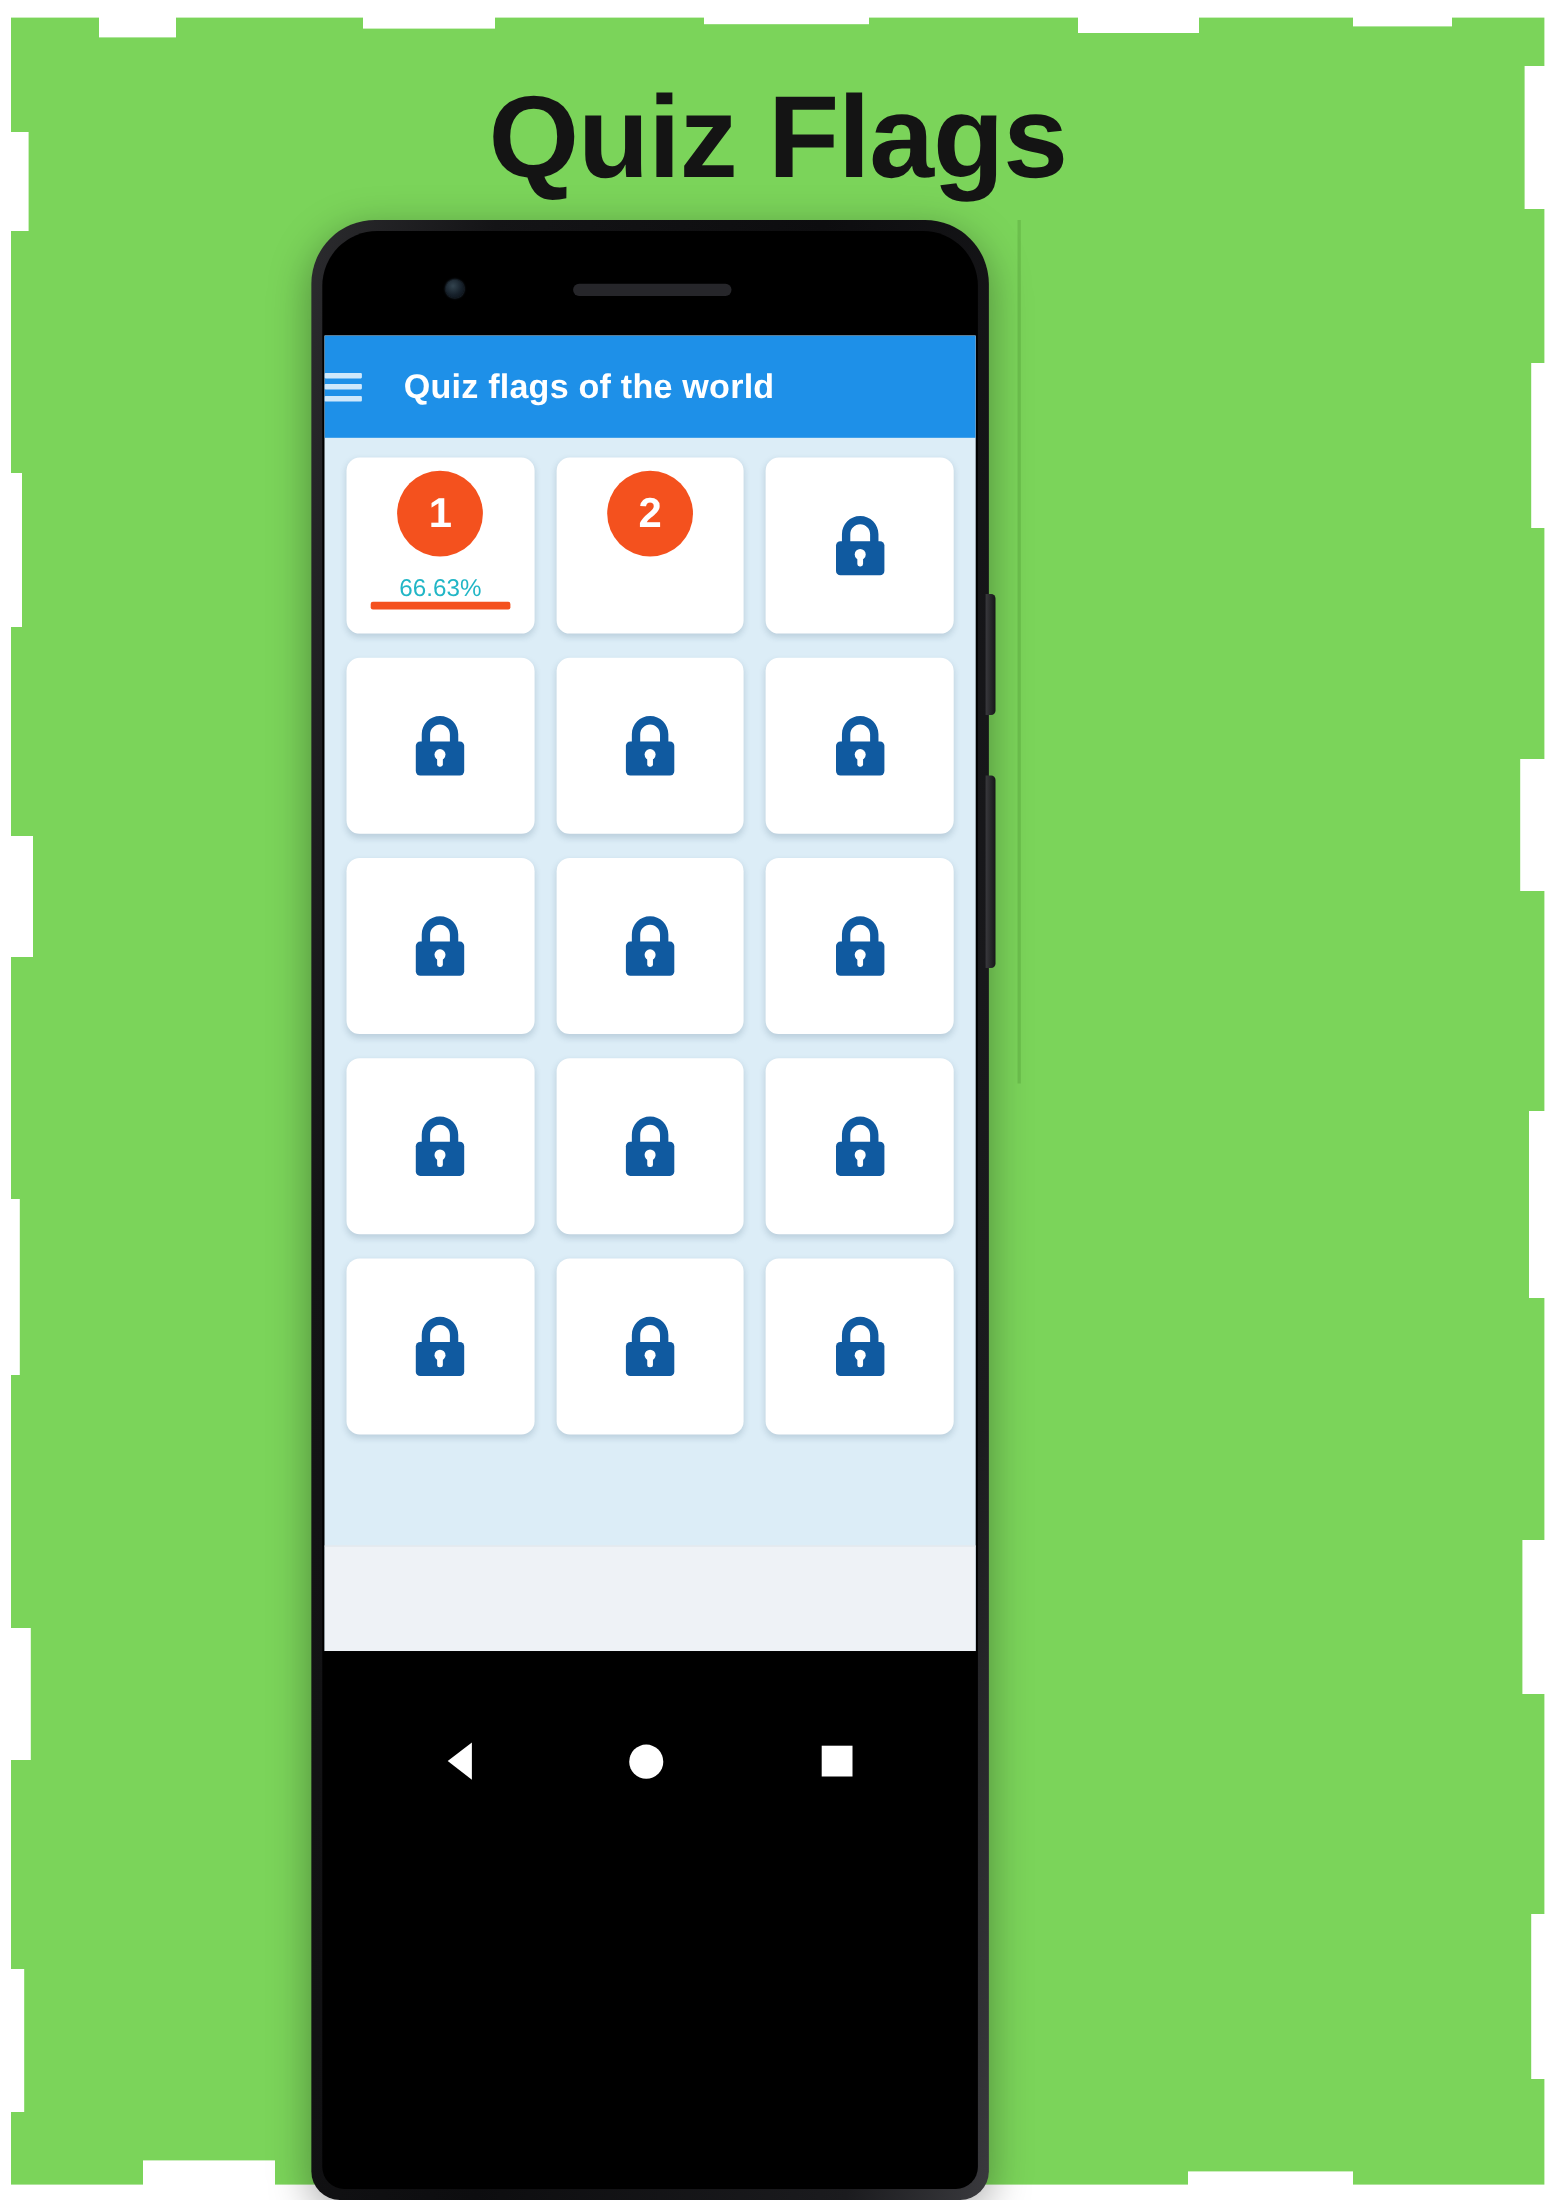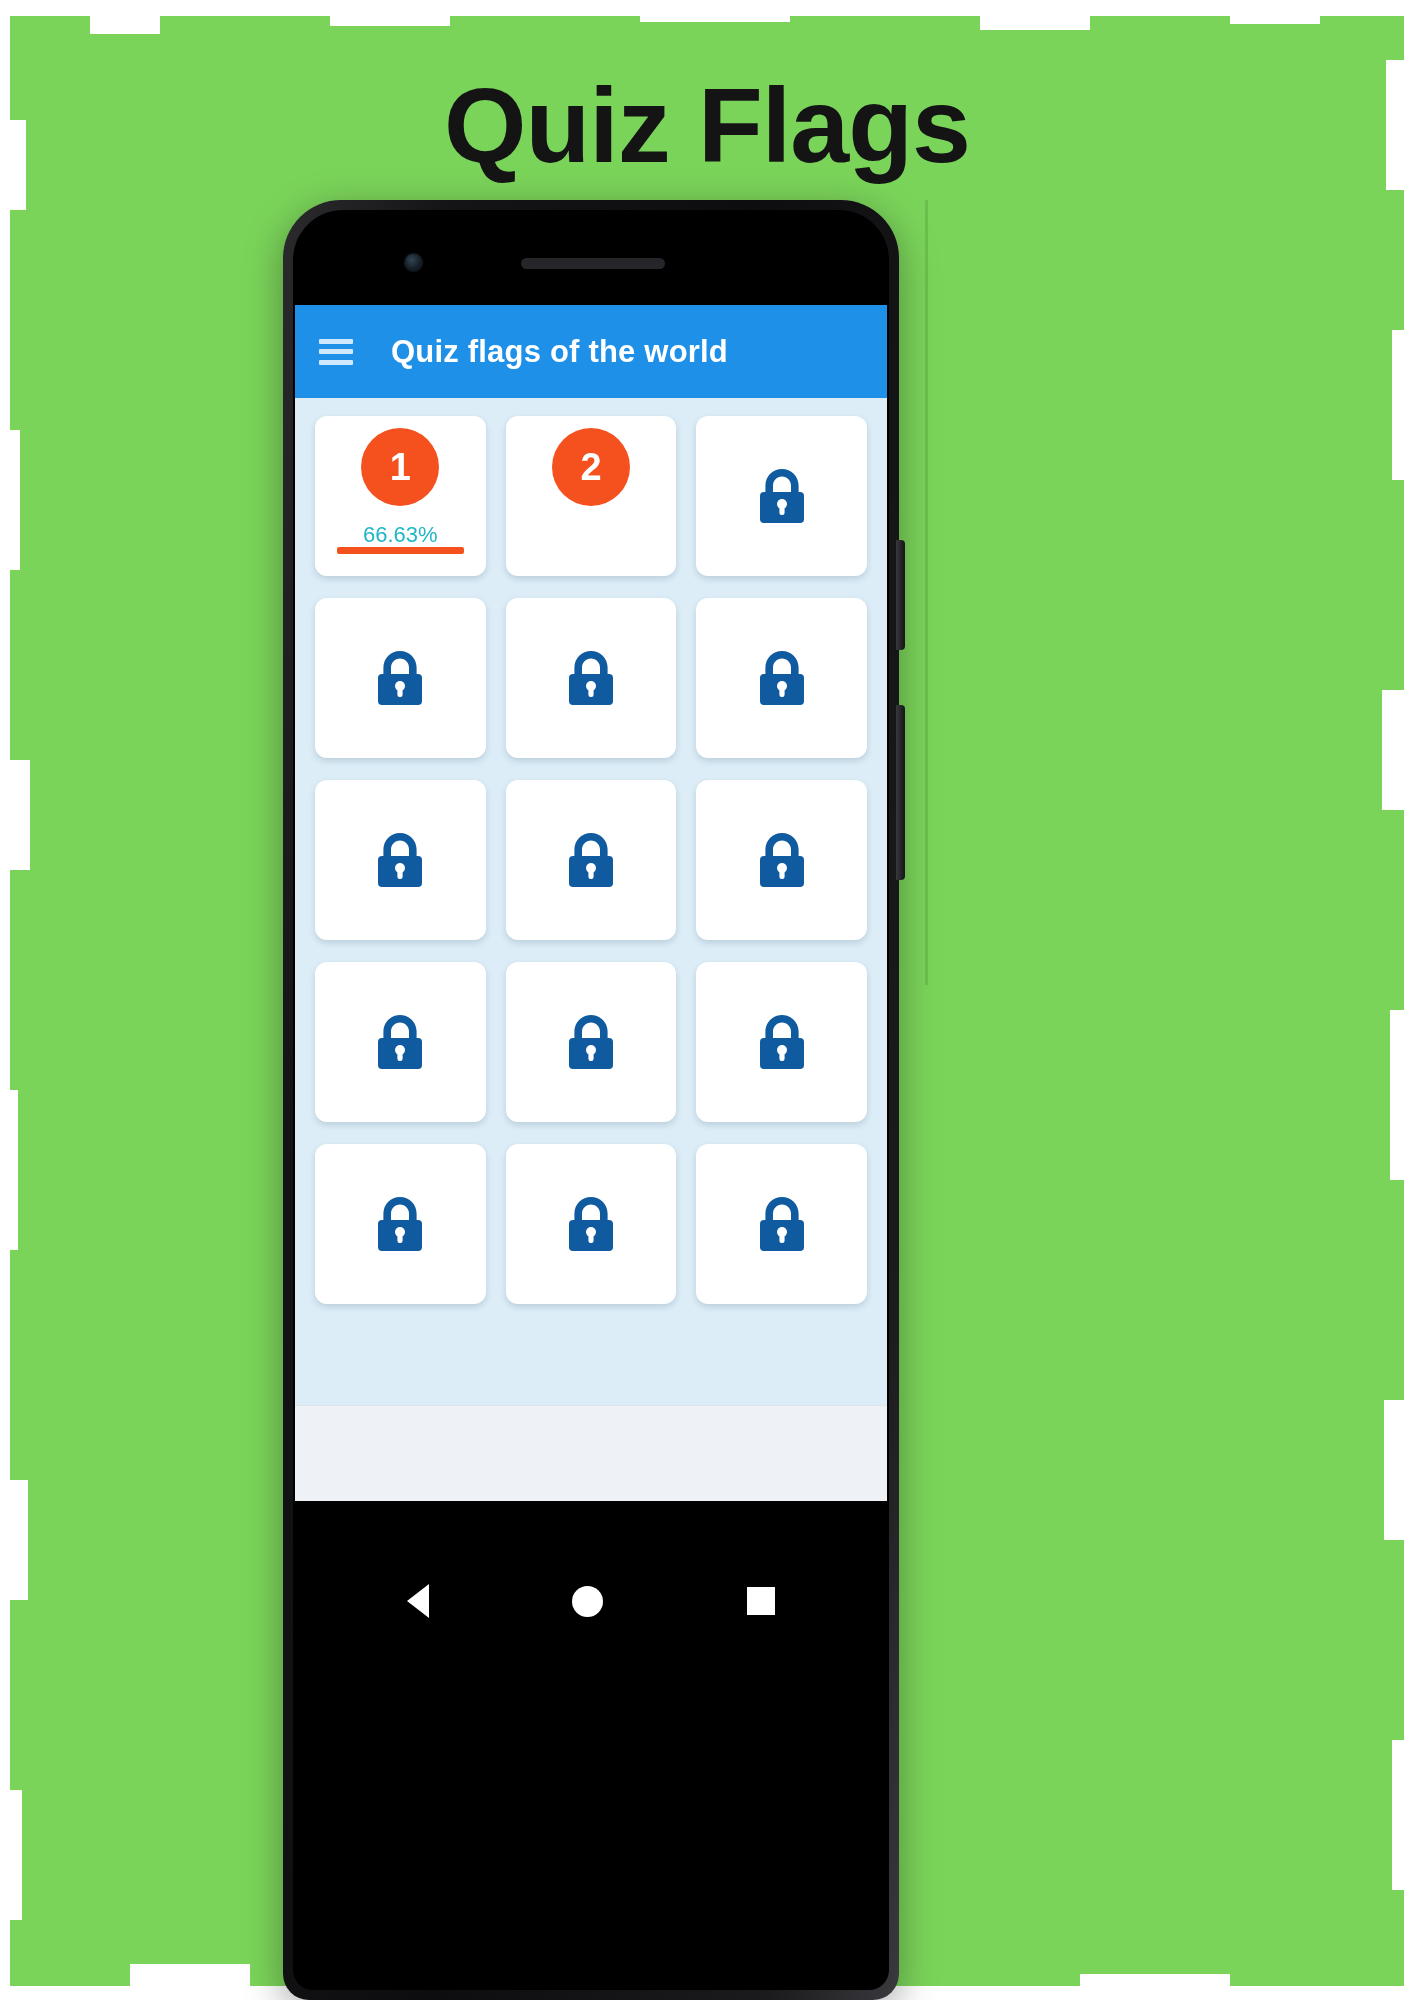--- a/index.html
+++ b/index.html
@@ -104,21 +104,20 @@
     left:2px; top:95px;
     width:592px; height:1196px;
     background:#DCEDF7;
     overflow:hidden;
   }
   #appbar {
     height:93px;
     background:#1E90E8;
     display:flex;
     align-items:center;
-    padding-left:24px;
   }
   #hamburger {
     width:34px; height:26px;
     display:flex; flex-direction:column; justify-content:space-between;
     margin-right:38px;
     flex:0 0 auto;
   }
   #hamburger span { display:block; height:5px; background:#CFE8FB; border-radius:1px; }
   #appbar-title {
     color:#ffffff;

